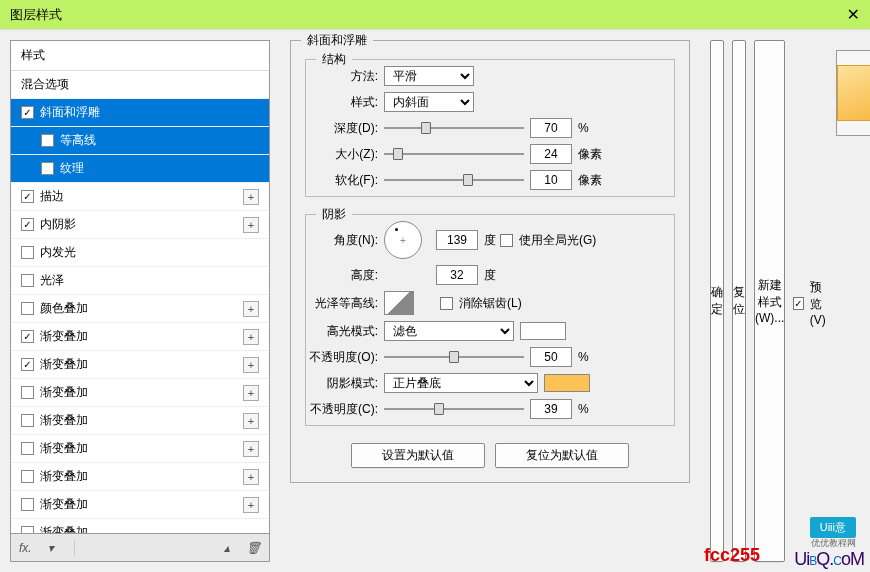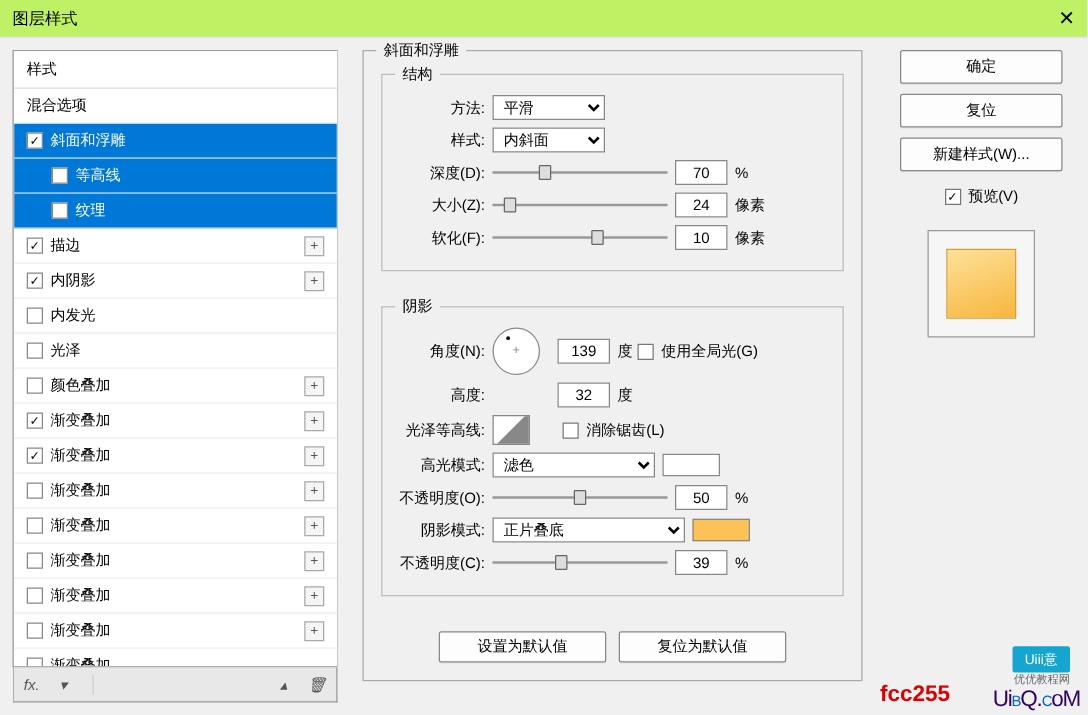--- a/index.html
+++ b/index.html
@@ -15,41 +15,41 @@
 .style-item.selected { background: #0078d7; color: #fff; }
 .style-item.sub { padding-left: 30px; }
 .style-item .chk { width: 13px; height: 13px; border: 1px solid #888; background: #fff; display: inline-flex; align-items: center; justify-content: center; font-size: 10px; color: #000; }
 .style-item .chk.checked::after { content: "✓"; }
 .style-item .plus { margin-left: auto; width: 16px; height: 16px; border: 1px solid #aaa; background: #f5f5f5; display: flex; align-items: center; justify-content: center; font-size: 11px; color: #555; }
 .bottom-toolbar { height: 28px; background: #e8e8e8; border: 1px solid #999; border-top: none; display: flex; align-items: center; padding: 0 8px; gap: 16px; color: #555; }
 .bottom-toolbar span { cursor: pointer; font-style: italic; }
 .middle { flex: 1; padding: 0 10px; }
 .fieldset { border: 1px solid #aaa; padding: 10px 14px 14px; margin-bottom: 10px; position: relative; }
 .fieldset-title { position: absolute; top: -9px; left: 10px; background: #f0f0f0; padding: 0 6px; font-size: 12px; }
-.sub-fieldset { border: 1px solid #bbb; padding: 10px; margin-top: 8px; margin-bottom: 28px; position: relative; }
+.sub-fieldset { border: 1px solid #bbb; padding: 0; margin-top: 8px; margin-bottom: 17px; position: relative; }
 .row { display: flex; align-items: center; margin: 6px 0; gap: 6px; }
 .row .lbl { width: 72px; text-align: right; }
 .row select { width: 90px; height: 20px; border: 1px solid #888; background: #fff; padding: 0 4px; }
 .row input[type=text] { width: 42px; height: 20px; border: 1px solid #888; text-align: center; background: #fff; }
 .slider { position: relative; width: 140px; height: 18px; }
 .slider .track { position: absolute; top: 8px; left: 0; right: 0; height: 2px; background: #999; }
 .slider .thumb { position: absolute; top: 3px; width: 10px; height: 12px; background: #ddd; border: 1px solid #666; border-radius: 1px; transform: translateX(-50%); }
 .radio { width: 12px; height: 12px; border: 1px solid #555; border-radius: 50%; display: inline-flex; align-items: center; justify-content: center; }
 .radio.on::after { content: ""; width: 6px; height: 6px; background: #000; border-radius: 50%; }
 .ckbox { width: 13px; height: 13px; border: 1px solid #777; background: #fff; display: inline-flex; align-items: center; justify-content: center; font-size: 10px; }
 .ckbox.on::after { content: "✓"; color: #000; }
 .angle-wheel { width: 38px; height: 38px; border: 1px solid #888; border-radius: 50%; position: relative; background: #fff; }
 .angle-wheel::after { content: ""; position: absolute; width: 3px; height: 3px; background: #000; border-radius: 50%; top: 6px; left: 10px; }
 .angle-wheel::before { content: "+"; position: absolute; top: 50%; left: 50%; transform: translate(-50%, -50%); color: #888; font-size: 10px; }
 .contour-swatch { width: 30px; height: 24px; border: 1px solid #888; background: linear-gradient(135deg, #fff 0%, #fff 49%, #888 50%, #888 100%); }
 .color-swatch { width: 46px; height: 18px; border: 1px solid #888; display: inline-block; }
 .swatch-white { background: #fff; }
 .swatch-orange { background: #fcc255; }
 .btn { border: 1px solid #888; background: #fdfdfd; padding: 3px 30px; cursor: pointer; border-radius: 2px; box-shadow: 0 1px 0 rgba(0,0,0,0.05); }
-.right { width: 150px; display: flex; flex-direction: column; gap: 8px; align-items: stretch; }
+.right { width: 150px; display: flex; flex-direction: row; gap: 8px; align-items: stretch; }
 .right .btn { width: 130px; text-align: center; padding: 4px 0; margin: 0 auto; }
 .preview-check { display: flex; align-items: center; gap: 6px; justify-content: center; margin-top: 4px; }
 .preview-box { width: 86px; height: 86px; border: 1px solid #999; background: #f6f6f6; margin: 10px auto; display: flex; align-items: center; justify-content: center; }
 .preview-inner { width: 56px; height: 56px; background: linear-gradient(160deg, #fde19a, #f7b63d); border: 1px solid #d9a030; }
 .footer-btns { display: flex; gap: 10px; justify-content: center; margin-top: 10px; }
 .watermark { position: absolute; bottom: 6px; right: 110px; color: #d00; font-weight: bold; font-size: 18px; }
 .uibq { position: absolute; bottom: 2px; right: 6px; font-size: 18px; font-weight: normal; color: #306; font-family: Arial; letter-spacing: -1px; }
 .uibq span { color: #06c; }
 .uiii-badge { position: absolute; bottom: 34px; right: 14px; background: #14a6d1; color: #fff; font-size: 11px; padding: 3px 10px; border-radius: 2px; }
 .uiii-sub { position: absolute; bottom: 22px; right: 14px; font-size: 9px; color: #666; }

